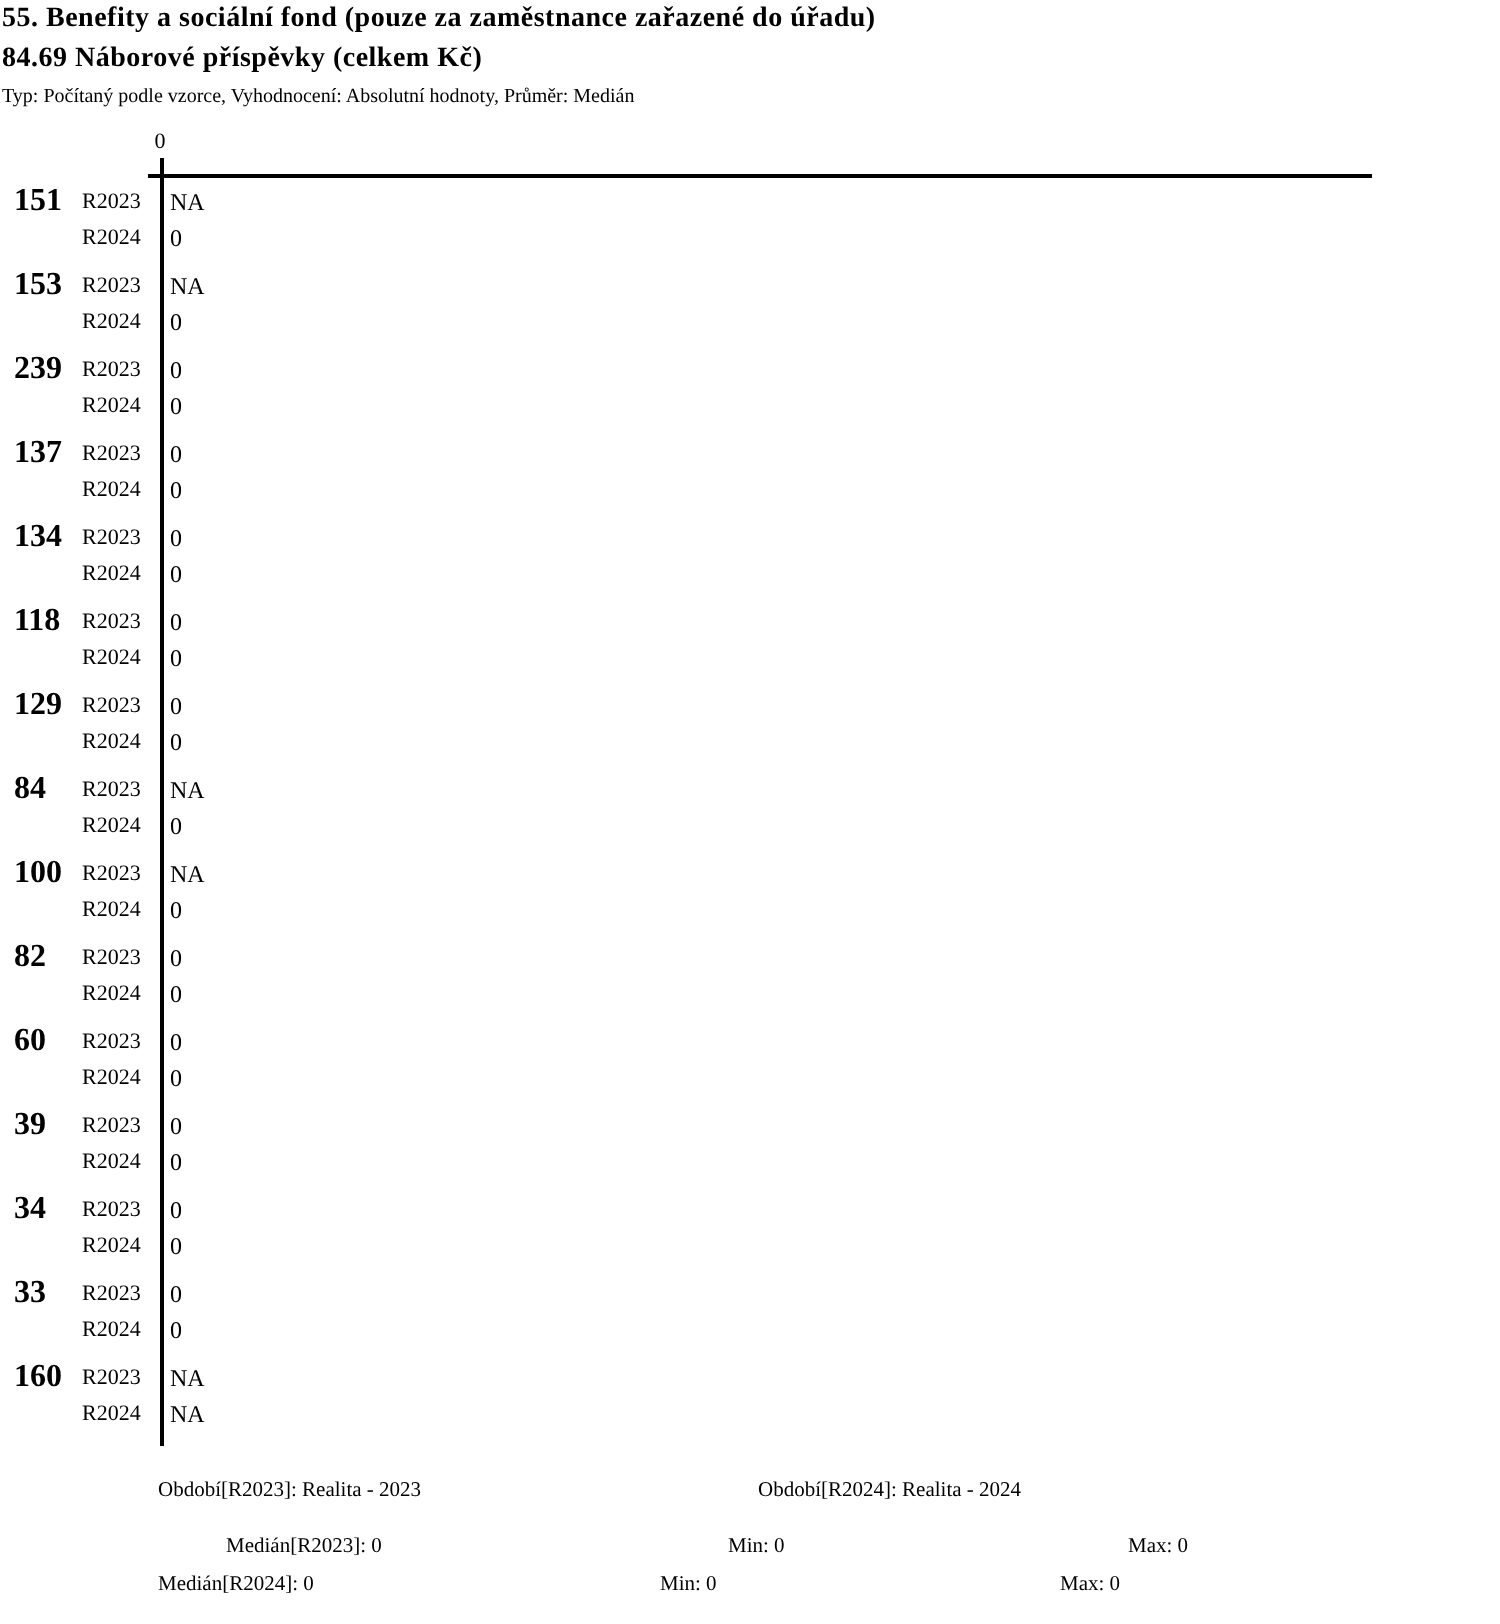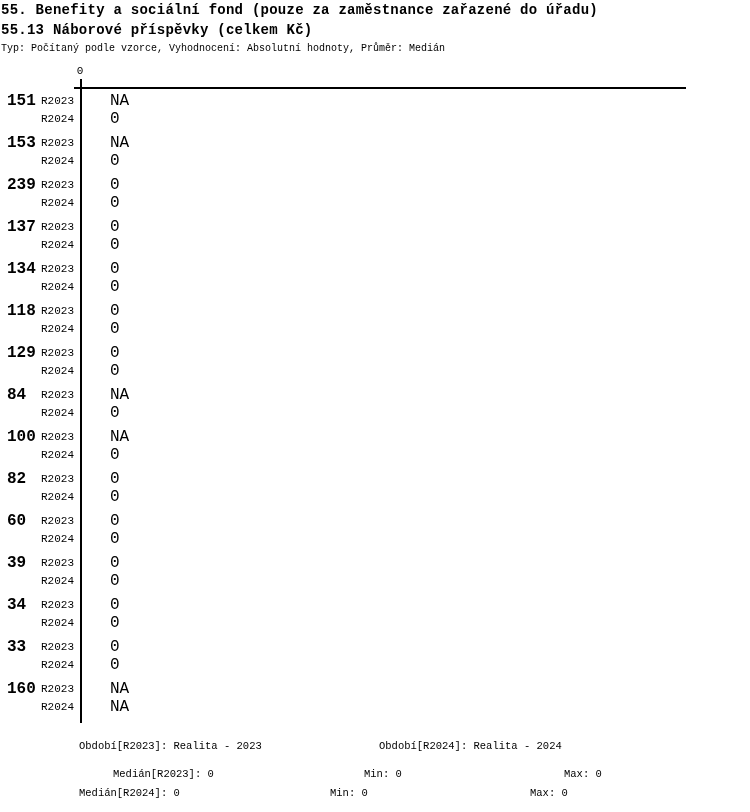--- a/index.html
+++ b/index.html
@@ -6,21 +6,21 @@
     margin: 0;
     padding: 0;
     background: #ffffff;
   }
   .page {
     position: relative;
     width: 750px;
     height: 812px;
     background: #ffffff;
     color: #000000;
-    font-family: Liberation Mono, monospace;
+    font-family: Liberation Serif, serif;
     overflow: hidden;
   }
   .title1, .title2 {
     position: absolute;
     left: 1px;
     font-size: 14px;
     line-height: 16px;
     font-weight: bold;
     letter-spacing: 0.25px;
     white-space: pre;
@@ -88,23 +88,22 @@
     height: 18px;
     line-height: 18px;
     font-size: 11px;
     white-space: pre;
   }
   .rvalue {
     position: absolute;
     left: 85px;
     height: 18px;
     line-height: 18px;
-    font-size: 16px;
-    white-space: pre;
-    margin-left: 25px;
+    font-size: 12px;
+    white-space: pre;
   }
   .fitem {
     position: absolute;
     font-size: 10.5px;
     line-height: 14px;
     white-space: pre;
   }
   .y-period { top: 739px; }
   .y-stat1  { top: 767px; padding-left: 34px; }
   .y-stat2  { top: 786px; text-align: right; }
@@ -112,21 +111,21 @@
   .x-mid2   { left: 379px; }
   .x-min    { left: 330px; }
   .x-max    { left: 530px; }
 </style>
 </head>
 <body>
 
 <div class="page">
 
   <div class="title1">55. Benefity a sociální fond (pouze za zaměstnance zařazené do úřadu)</div>
-  <div class="title2">55.13 Náborové příspěvky (celkem Kč)</div>
+  <div class="title2">84.69 Náborové příspěvky (celkem Kč)</div>
   <div class="subtitle">Typ: Počítaný podle vzorce, Vyhodnocení: Absolutní hodnoty, Průměr: Medián</div>
 
   <div class="tick0">0</div>
   <div class="hline"></div>
   <div class="vline"></div>
 
   <div>
       <div class="group" style="top: 92px;">
         <span class="gid">151</span>
         <div class="row" style="top: 0px;">

